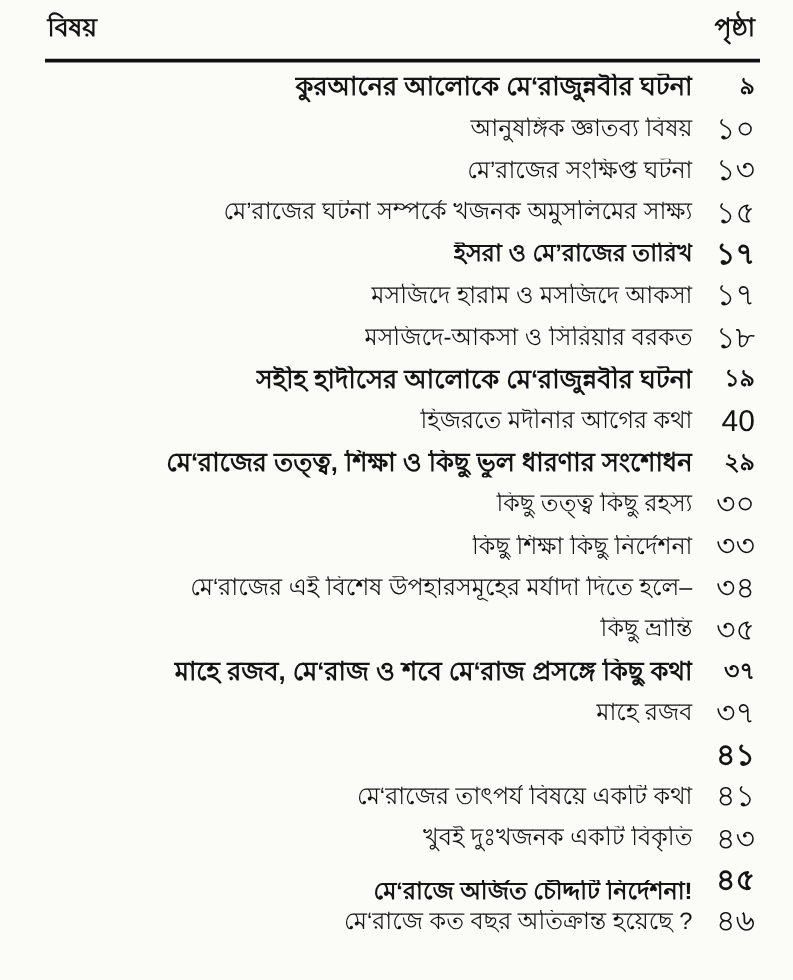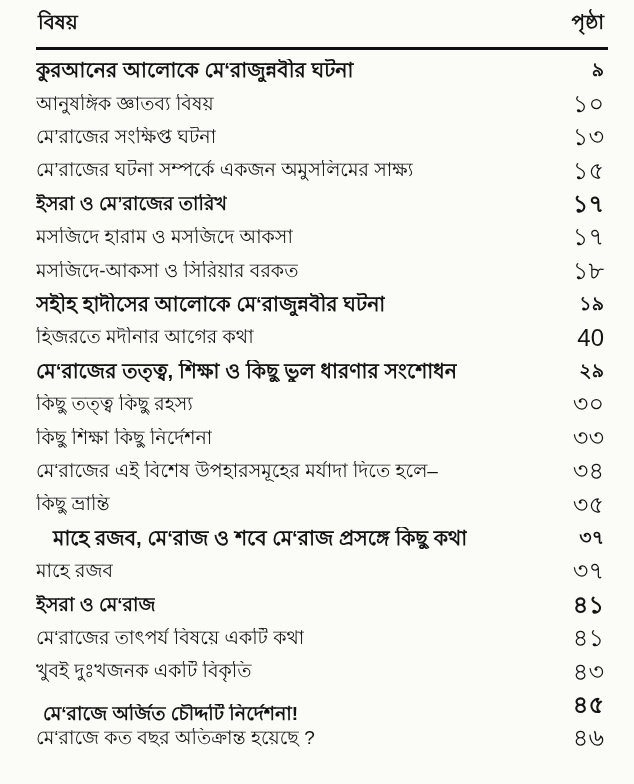--- a/index.html
+++ b/index.html
@@ -20,21 +20,21 @@
     align-items: center;
     font-size: 20px;
     font-weight: 600;
     padding: 2px 4px 7px 2px;
     border-bottom: 3px solid #101010;
     margin-right: -4px;
   }
   .toc-list { padding-top: 4px; }
   .row {
     display: flex;
-    justify-content: space-between;
+    justify-content: flex-end;
     align-items: center;
     height: 33.4px;
     font-size: 19px;
     line-height: 1.1;
   }
   .row .title { white-space: nowrap; overflow: hidden; }
   .row .pagenum {
     min-width: 42px;
     text-align: right;
     font-size: 24px;
@@ -66,21 +66,21 @@
     </div>
     <div class="row">
       <span class="title">আনুষঙ্গিক জ্ঞাতব্য বিষয়</span>
       <span class="pagenum">১০</span>
     </div>
     <div class="row">
       <span class="title">মে’রাজের সংক্ষিপ্ত ঘটনা</span>
       <span class="pagenum">১৩</span>
     </div>
     <div class="row">
-      <span class="title">মে’রাজের ঘটনা সম্পর্কে একজন অমুসলিমের সাক্ষ্য</span>
+      <span class="title">মে’রাজের ঘটনা সম্পর্কে খজনক অমুসলিমের সাক্ষ্য</span>
       <span class="pagenum">১৫</span>
     </div>
     <div class="row semibold">
       <span class="title">ইসরা ও মে’রাজের তারিখ</span>
       <span class="pagenum">১৭</span>
     </div>
     <div class="row">
       <span class="title">মসজিদে হারাম ও মসজিদে আকসা</span>
       <span class="pagenum">১৭</span>
     </div>
@@ -118,21 +118,20 @@
     </div>
     <div class="row bold indent-lg">
       <span class="title">মাহে রজব, মে‘রাজ ও শবে মে‘রাজ প্রসঙ্গে কিছু কথা</span>
       <span class="pagenum">৩৭</span>
     </div>
     <div class="row">
       <span class="title">মাহে রজব</span>
       <span class="pagenum">৩৭</span>
     </div>
     <div class="row semibold">
-      <span class="title">ইসরা ও মে‘রাজ</span>
       <span class="pagenum">৪১</span>
     </div>
     <div class="row">
       <span class="title">মে‘রাজের তাৎপর্য বিষয়ে একটি কথা</span>
       <span class="pagenum">৪১</span>
     </div>
     <div class="row">
       <span class="title">খুবই দুঃখজনক একটি বিকৃতি</span>
       <span class="pagenum">৪৩</span>
     </div>

